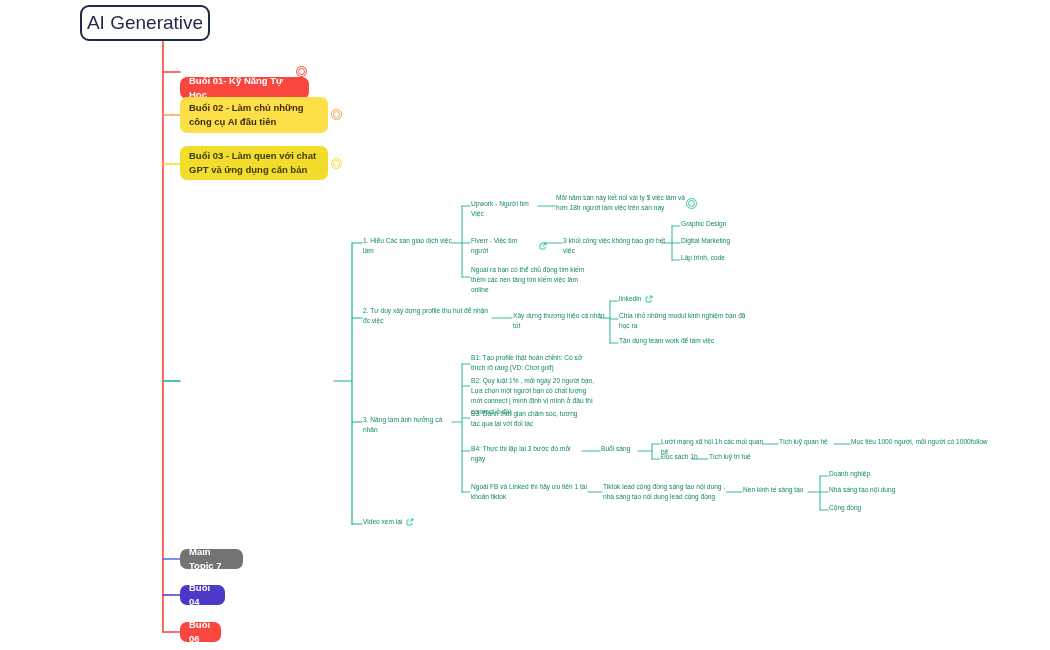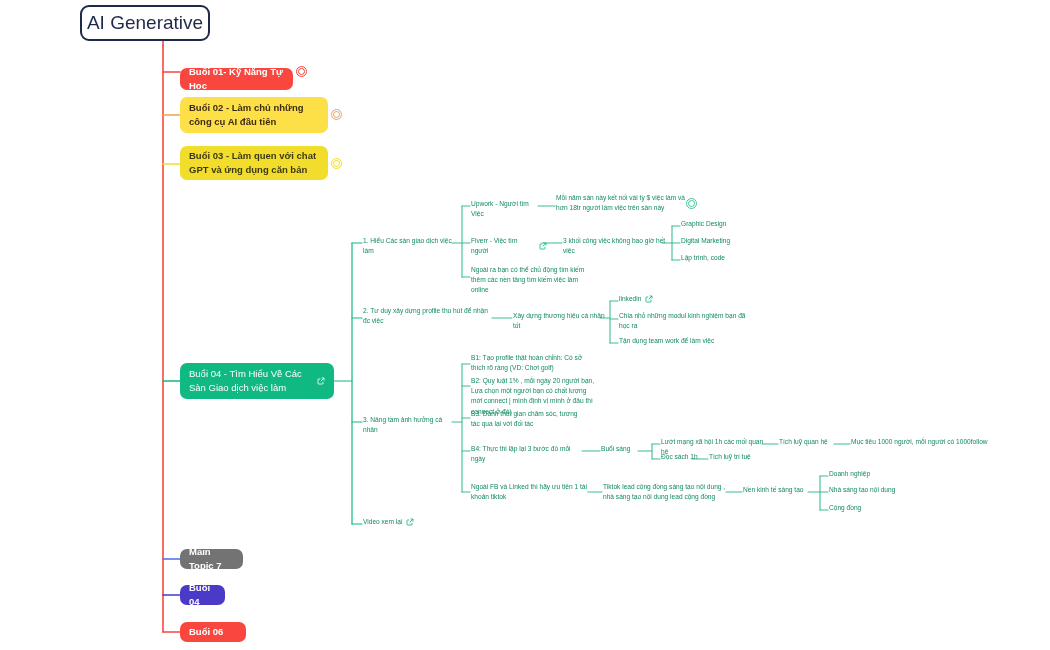--- a/index.html
+++ b/index.html
@@ -186,61 +186,51 @@
         <path d="M820 492 L828 492"></path>
         <path d="M820 510 L828 510"></path>
       </g>
     </g>
   </svg>
 
   <div class="node root-node" style="left:80px;top:5px;width:130px;height:36px;">
     <span>AI Generative</span>
   </div>
 
-  <div class="node branch-node c-red" style="left:180px;top:68px;width:113px;height:22px;">
+  <div class="node branch-node c-red" style="left:180px;top:77px;width:129px;height:22px;">
     <span class="txt">Buổi 01- Kỹ Năng Tự Học</span>
   </div>
   <div class="badge-icon i-red" style="left:296px;top:66px;">
       <span class="inner"></span>
     </div>
 
   <div class="node branch-node c-orange" style="left:180px;top:97px;width:148px;height:36px;">
     <span class="txt">Buổi 02 - Làm chủ những công cụ AI đầu tiên</span>
   </div>
   <div class="badge-icon i-orange" style="left:331px;top:109px;">
       <span class="inner"></span>
     </div>
 
   <div class="node branch-node c-yellow" style="left:180px;top:146px;width:148px;height:34px;">
     <span class="txt">Buổi 03 - Làm quen với chat GPT và ứng dụng căn bản</span>
   </div>
   <div class="badge-icon i-yellow" style="left:331px;top:158px;">
       <span class="inner"></span>
     </div>
 
-  <div class="node branch-node c-green" style="left:180px;top:363px;width:154px;height:36px;justify-content:space-between;">
-    <span class="txt" style="max-width:118px;">Buổi 04 - Tìm Hiểu Về Các Sàn Giao dịch việc làm</span>
-    <span class="ext-icon ext-white">
-      <svg viewBox="0 0 16 16" fill="none" stroke="currentColor" stroke-width="1.7">
-        <path d="M9 2h5v5"></path>
-          <path d="M14 2L7.5 8.5"></path>
-        <path d="M12 9.5V13a1 1 0 0 1-1 1H3a1 1 0 0 1-1-1V5a1 1 0 0 1 1-1h3.5"></path>
-      </svg>
-    </span>
-  </div>
 
   <div class="node branch-node c-blue" style="left:180px;top:549px;width:63px;height:20px;">
     <span class="txt">Main Topic 7</span>
   </div>
 
   <div class="node branch-node c-purple" style="left:180px;top:585px;width:45px;height:20px;">
     <span class="txt">Buổi 04</span>
   </div>
 
-  <div class="node branch-node c-red" style="left:180px;top:622px;width:66px;height:20px;">
+  <div class="node branch-node c-red" style="left:180px;top:622px;width:41px;height:20px;">
     <span class="txt">Buổi 06</span>
   </div>
 
   <div class="leaf" style="left:363px;top:236px;width:92px;">
     <span class="ltxt">1. Hiểu Các sàn giao dịch việc làm</span>
   </div>
 
   <div class="leaf" style="left:363px;top:306px;width:132px;">
     <span class="ltxt">2. Tư duy xây dựng profile thu hút để nhận đc việc</span>
   </div>

